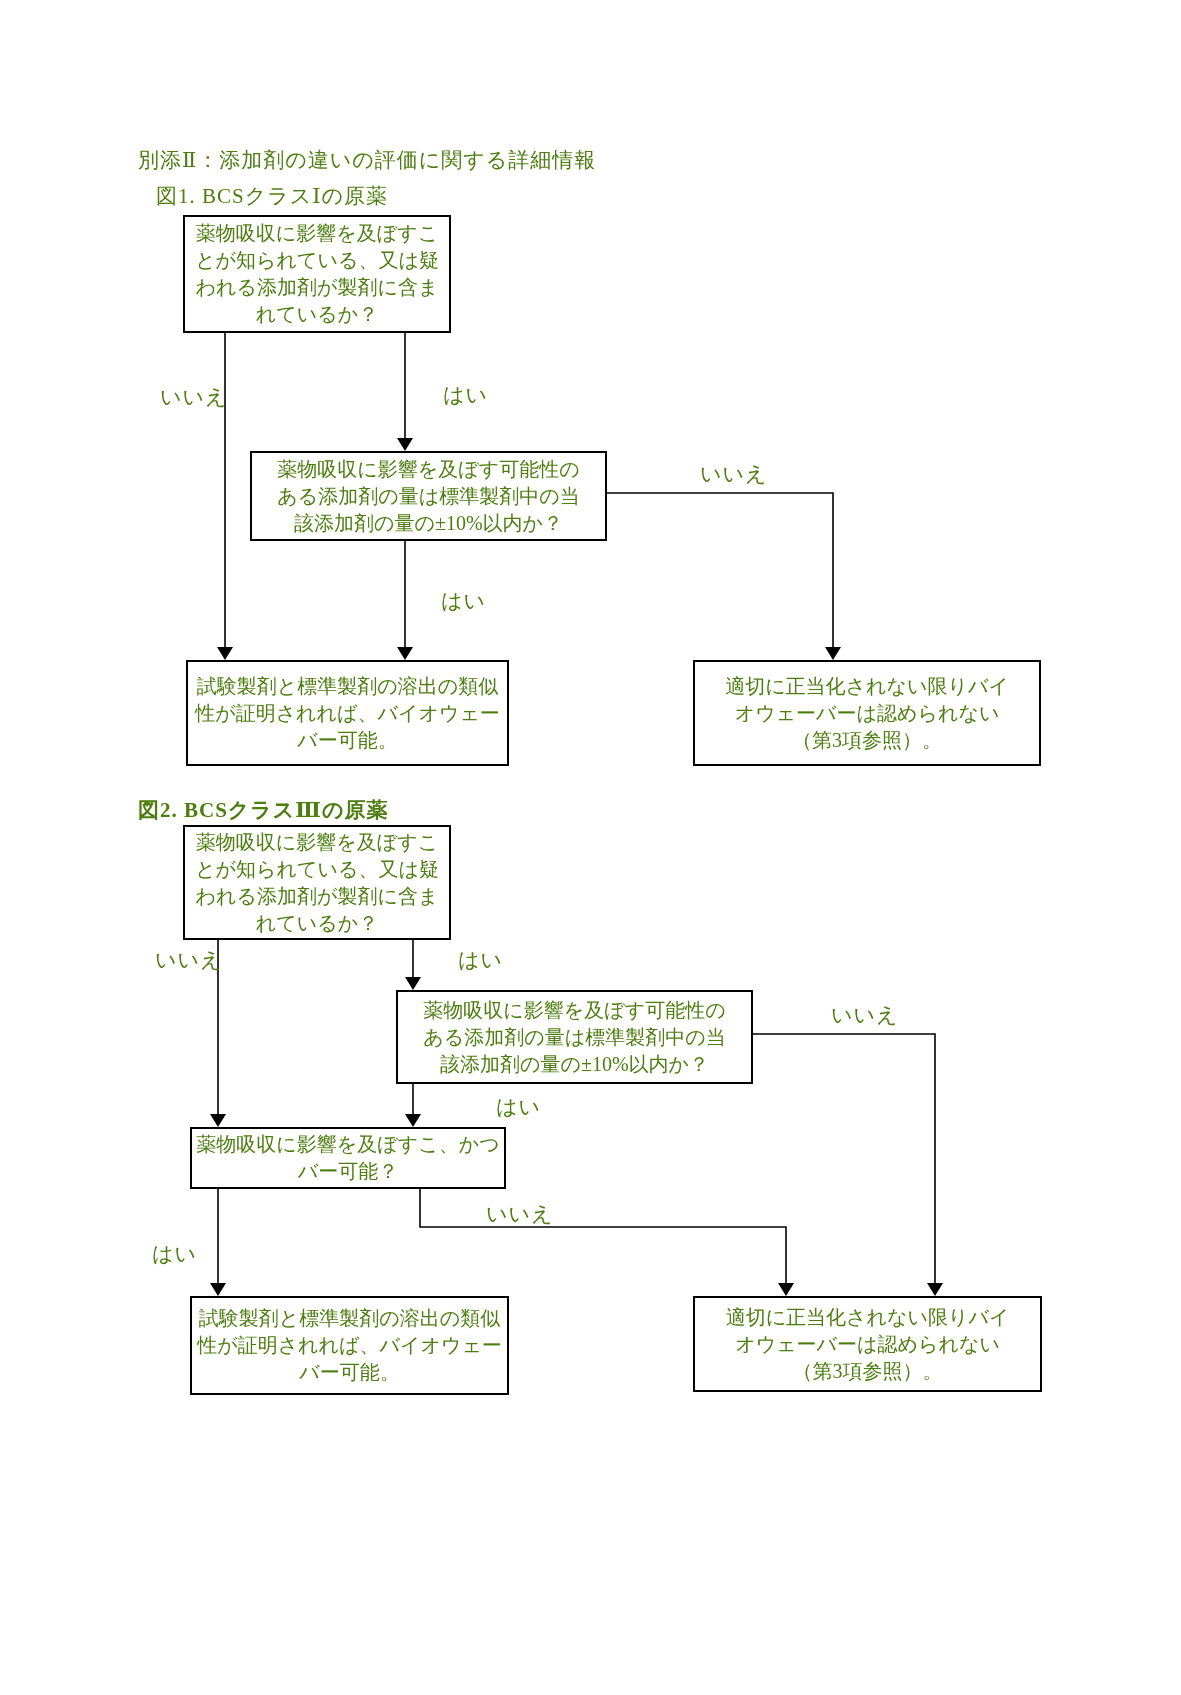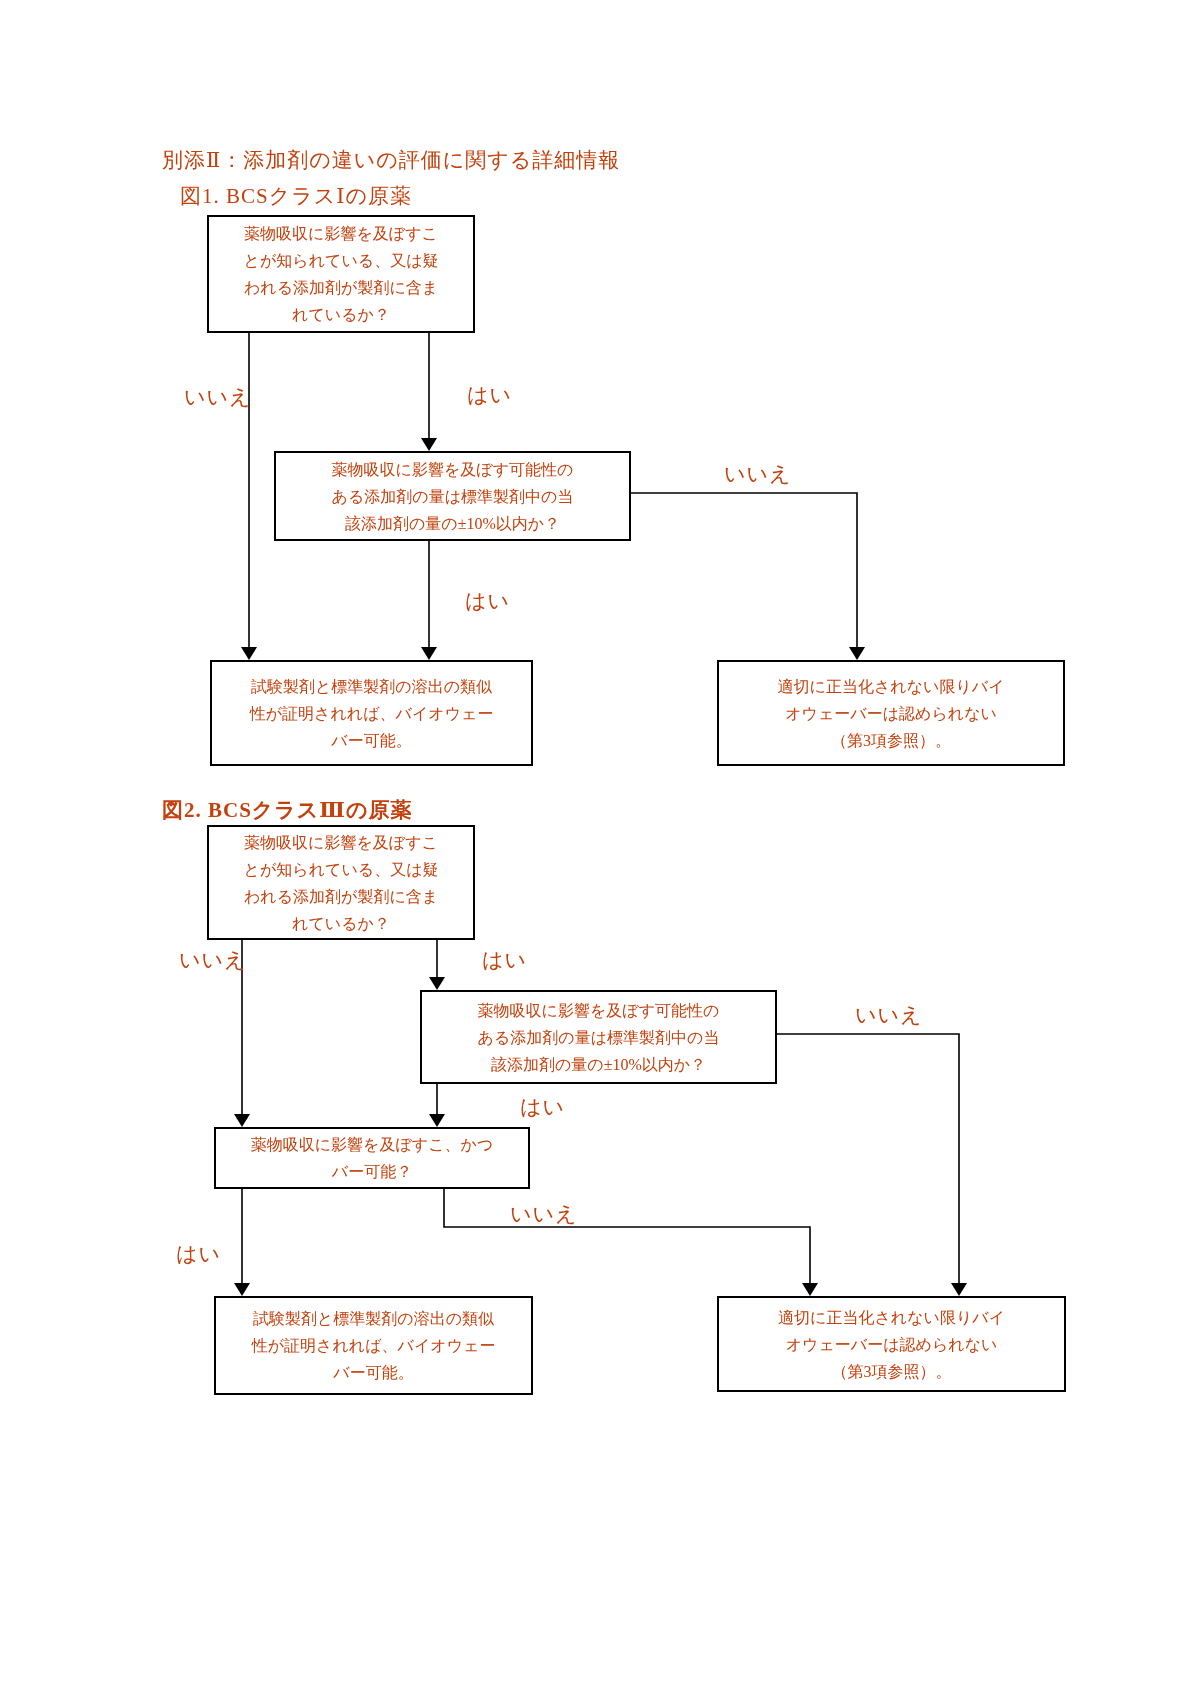--- a/index.html
+++ b/index.html
@@ -6,42 +6,41 @@
     margin: 0;
     padding: 0;
     background: #ffffff;
   }
   #canvas {
     position: relative;
     width: 1031px;
     height: 1695px;
     background: #ffffff;
     font-family: "Liberation Serif", "DejaVu Serif", serif;
-    color: #c2410c;
-    margin-left: 24px;
+    color: #4d7c0f;
   }
   .heading {
     position: absolute;
     font-size: 21px;
     white-space: nowrap;
     letter-spacing: 1px;
   }
   .fc-box {
     position: absolute;
     border: 2px solid #000000;
     box-sizing: border-box;
     display: flex;
     flex-direction: column;
     justify-content: center;
     align-items: center;
     text-align: center;
     background: #ffffff;
   }
   .fc-box .ln {
-    font-size: 16px;
+    font-size: 20px;
     line-height: 27px;
     white-space: nowrap;
   }
   .branch-label {
     position: absolute;
     font-size: 21px;
     white-space: nowrap;
     letter-spacing: 1px;
   }
   #wires {

